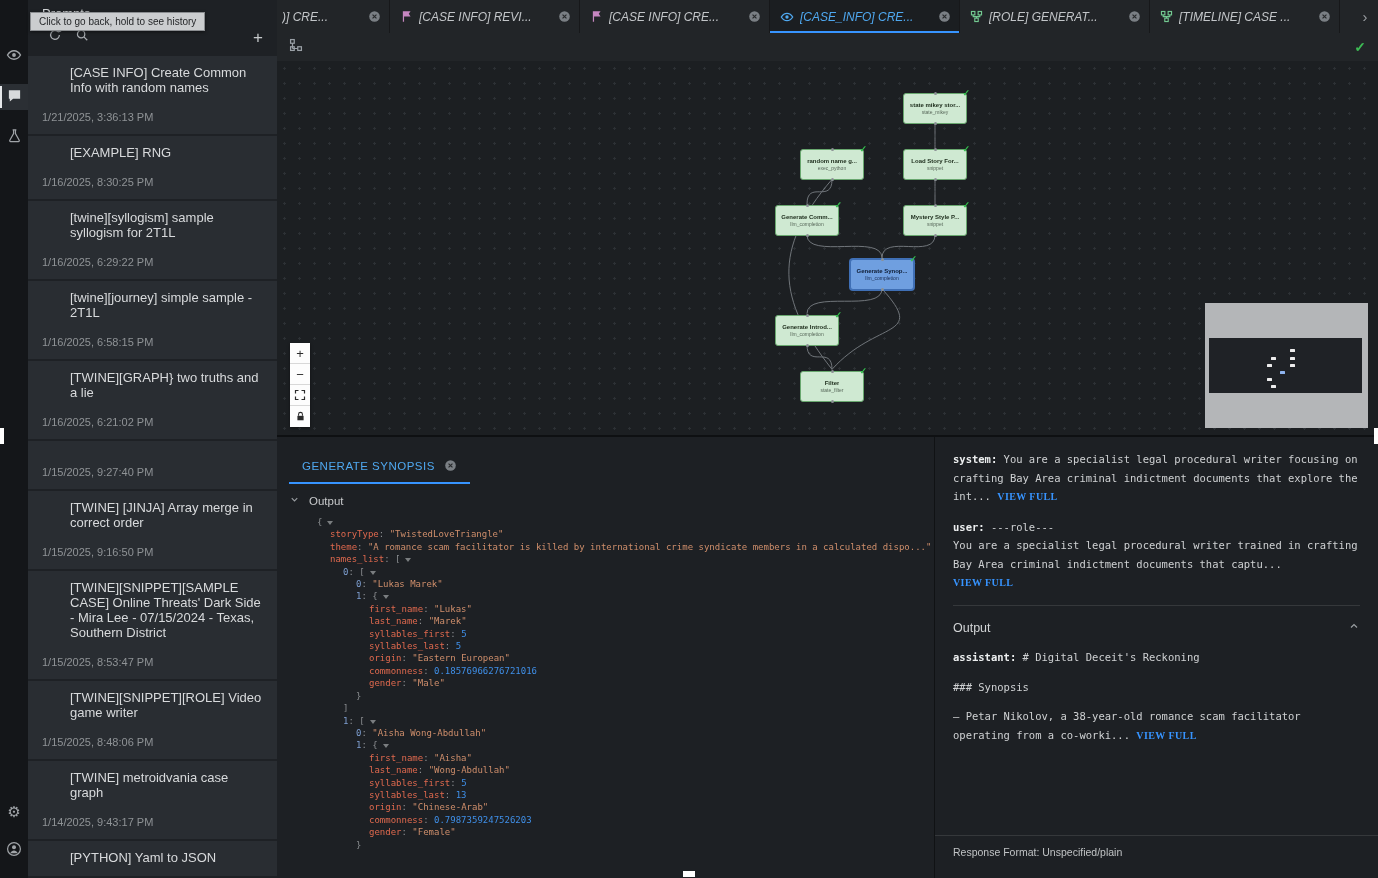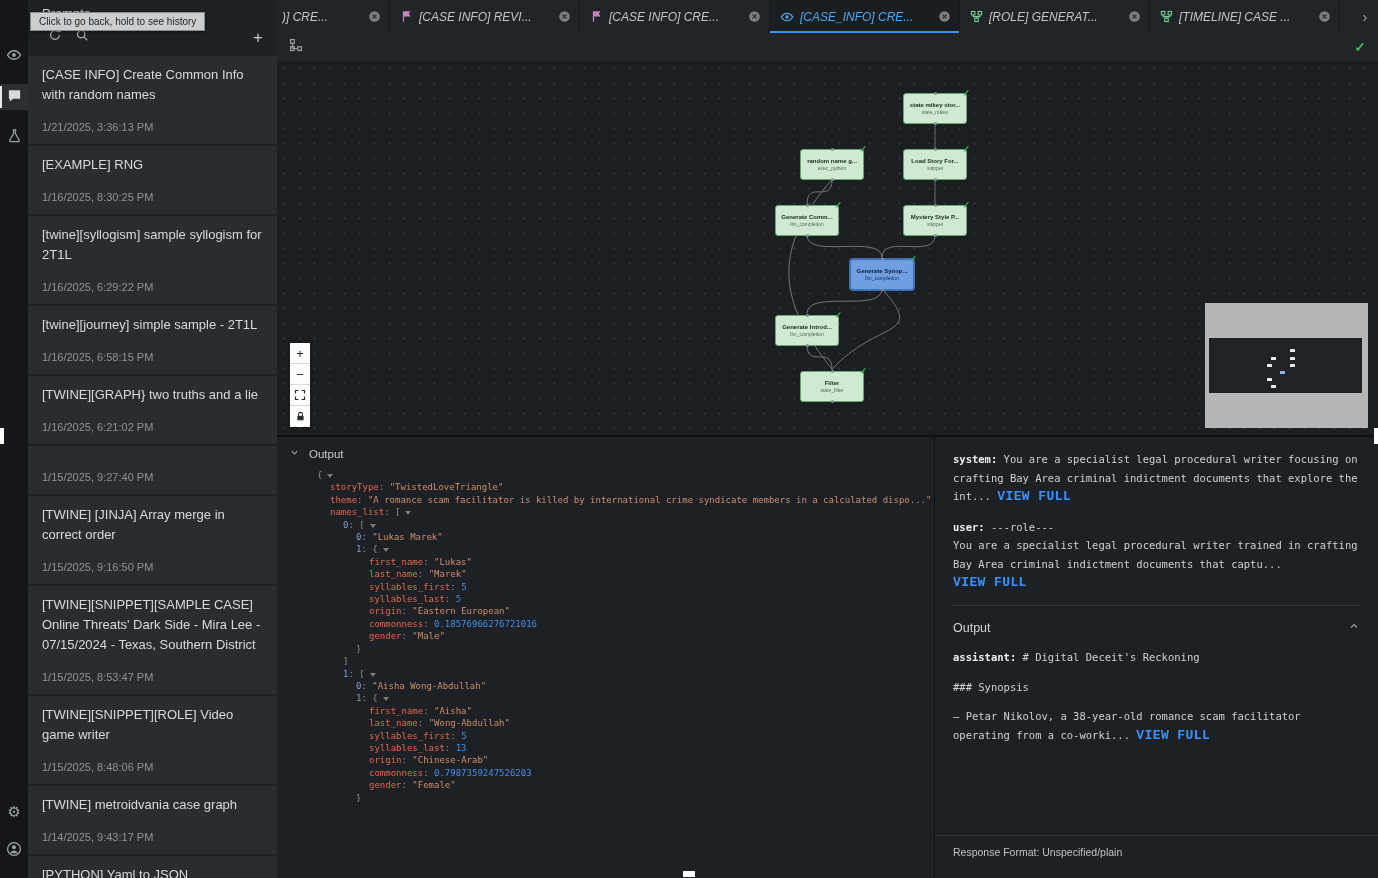--- a/index.html
+++ b/index.html
@@ -18,21 +18,21 @@
   .rail-gear { font-size:15px; line-height:1; }
 
   
   .left-panel { width:249px; background:#1e2125; display:flex; flex-direction:column; flex-shrink:0; }
   .panel-title { padding:6px 0 2px 14px; color:#cfd2d4; font-size:13px; }
   .panel-toolbar { height:28px; display:flex; align-items:center; padding:0 14px 0 20px; gap:13px; color:#a8acb0; }
   .panel-toolbar .spacer { flex:1; }
   .tool-plus { font-size:17px; color:#c6c9cb; cursor:pointer; line-height:1; }
   .prompt-list { flex:1; overflow:hidden; padding-top:5px; }
   .prompt-item { background:#292d32; margin-bottom:2px; padding:9px 14px 11px; cursor:pointer; }
-  .prompt-title { color:#d8dadc; font-size:13px; line-height:20px; word-wrap:break-word; }
+  .prompt-title { color:#d8dadc; font-size:13px; line-height:15px; word-wrap:break-word;margin-left:28px; }
   .prompt-date { color:#8f9396; font-size:11px; margin-top:16px; }
 
   
   .main { flex:1; display:flex; flex-direction:column; min-width:0; }
 
   
   .tab-bar { height:33px; background:#222528; display:flex; align-items:stretch; flex-shrink:0; }
   .tab { width:190px; display:flex; align-items:center; gap:6px; padding:0 8px 0 10px;
          border-right:1px solid #17181a; color:#c2c5c8; font-size:12px; cursor:pointer; position:relative; flex-shrink:0; }
   .tab.first { width:113px; padding-left:5px; }
@@ -90,21 +90,21 @@
   .jp { color:#8b8e91; } .jk { color:#e0694e; } .js { color:#cf8e6b; }
   .ji { color:#7d9ed0; } .jn { color:#3f8fe8; }
   .caret { display:inline-block; width:0; height:0; border-left:3.5px solid transparent;
            border-right:3.5px solid transparent; border-top:4px solid #8b8e91; margin-left:5px; opacity:.85; }
 
   .detail-panel { flex:1; background:#1d2024; display:flex; flex-direction:column; min-width:0; }
   .detail-scroll { flex:1; padding:13px 18px 0; overflow:hidden; font-family:"DejaVu Sans Mono", monospace;
                    font-size:10.5px; line-height:18.5px; color:#cfd1d3; }
   .msg { margin-bottom:11px; }
   .msg-label { font-weight:bold; color:#eceeef; }
-  .view-full { color:#3794ff; font-family:Liberation Mono, monospace; font-size:13px; font-weight:bold;
+  .view-full { color:#3794ff; font-family:Liberation Serif, serif; font-size:10px; font-weight:bold;
                letter-spacing:.4px; cursor:pointer; white-space:nowrap; }
   .detail-divider { border-top:1px solid #35383b; margin-top:12px; }
   .output-header { display:flex; align-items:center; justify-content:space-between; padding:13px 0 11px;
                    font-family:"Liberation Sans", sans-serif; font-size:12.5px; color:#d2d4d6; }
   .msg-gap { height:11px; }
   .detail-footer { border-top:1px solid #35383b; padding:7px 18px 16px; font-size:10.5px; color:#c0c3c5; line-height:19px; }
 
   
   .tooltip { position:absolute; left:30px; top:12px; background:#cbcdcf; color:#1f2123; font-size:10px;
              padding:3px 8px; border:1px solid #8a8d90; box-shadow:0 1px 3px rgba(0,0,0,.5); z-index:50; }
@@ -401,20 +401,31 @@
               <div class="mini-dot" style="left: 61.64px; top: 75.12px;"></div>
               <div class="mini-dot" style="left: 66.14px; top: 82.4px;"></div>
             </div>
         </div>
       </div>
     </div>
 
     <div class="bottom">
 
       <div class="output-panel">
+        <div class="output-tabs">
+          <div class="output-tab">
+            <span>GENERATE SYNOPSIS</span>
+            <span class="tab-close">
+                <svg width="13" height="13" viewBox="0 0 16 16">
+                  <circle cx="8" cy="8" r="6.5" fill="#7a7f84"></circle>
+                  <path d="M5.6 5.6l4.8 4.8M10.4 5.6l-4.8 4.8" stroke="#26282a" stroke-width="1.4"></path>
+                </svg>
+              </span>
+          </div>
+        </div>
         <div class="json-wrap">
           <div class="output-row">
             <span><svg width="11" height="11" viewBox="0 0 16 16">
                   <path d="M4 6l4 4 4-4" stroke="#9a9ea2" fill="none" stroke-width="1.6"></path>
                 </svg></span>
             <span>Output</span>
           </div>
           <div class="json-lines" id="json-lines">
               <div class="json-line" style="--i: 0;"><span class="jp">{</span><span class="caret"></span></div>
               <div class="json-line" style="--i: 1;"><span class="jk">storyType</span><span class="jp">: </span><span class="js">"TwistedLoveTriangle"</span></div>

